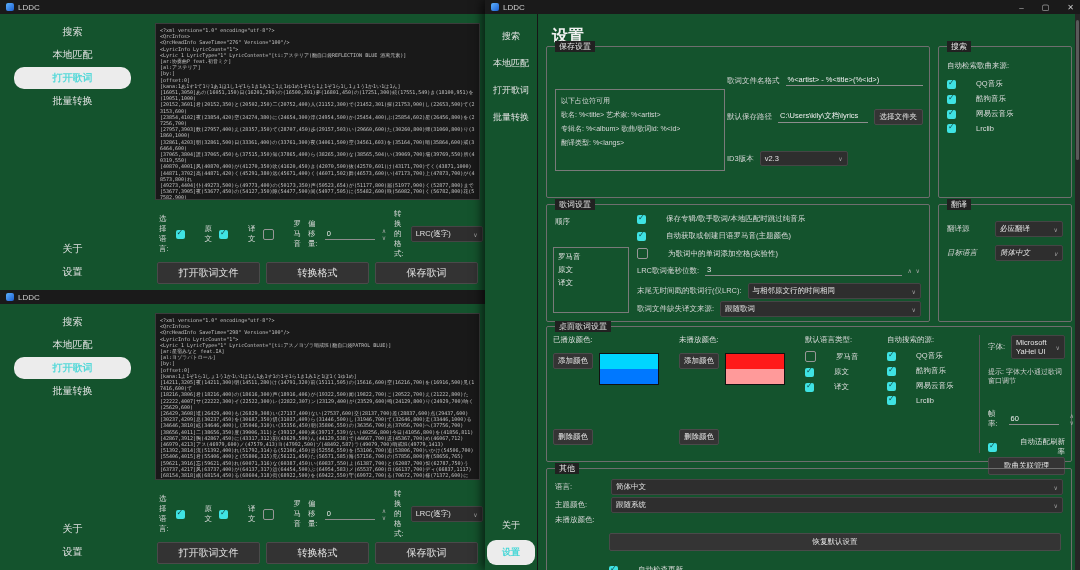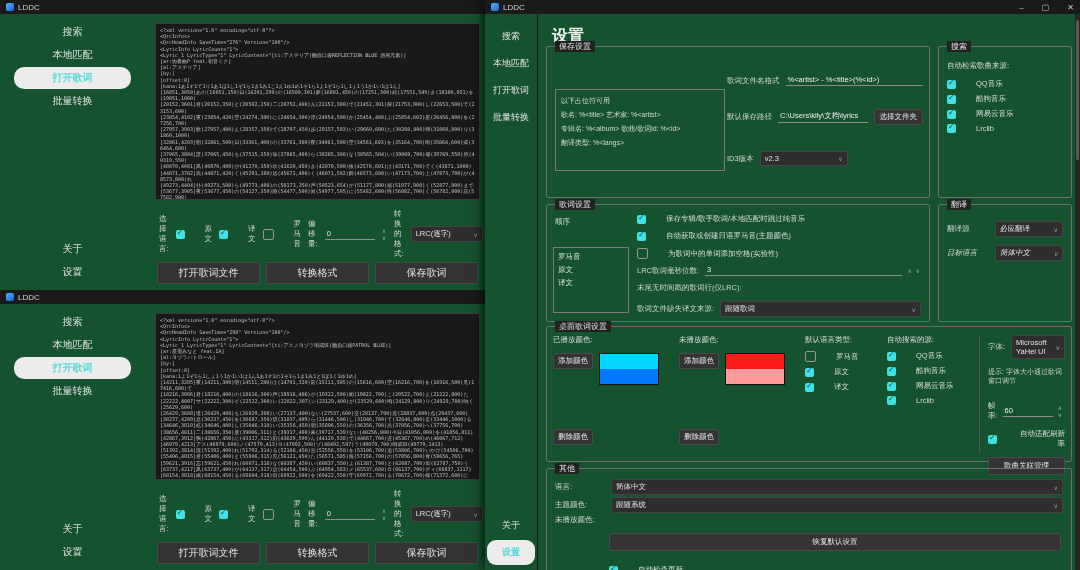--- a/index.html
+++ b/index.html
@@ -355,20 +355,24 @@
               <span>为歌词中的单词添加空格(实验性)</span>
             </span>
         </div>
         <div class="srow" style="left:90px;top:60px;width:284px;">
           <label class="fl">LRC歌词毫秒位数:</label>
           <span class="uline" style="flex:1">3</span>
           <span class="spin">∧ ∨</span>
         </div>
         <div class="srow" style="left:90px;top:78px;width:284px;">
           <label class="fl">末尾无时间戳的歌词行(仅LRC):</label>
+          <span class="select" style="flex:1">
+              <span>与相邻原文行的时间相同</span>
+              <span class="chev">∨</span>
+            </span>
         </div>
         <div class="srow" style="left:90px;top:96px;width:284px;">
           <label class="fl">歌词文件缺失译文来源:</label>
           <span class="select" style="flex:1">
               <span>跟随歌词</span>
               <span class="chev">∨</span>
             </span>
         </div>
       </div>
 
@@ -458,30 +462,30 @@
         </div>
         <div class="deskcol" style="left:432px;right:6px;border-left:1px solid #555;padding-left:8px;">
           <div class="srow" style="position:static;display:flex;">
             <label class="fl">字体:</label>
             <span class="select" style="flex:1">
                 <span>Microsoft YaHei UI</span>
                 <span class="chev">∨</span>
               </span>
           </div>
           <div class="hint" style="margin-top:8px;">提示: 字体大小通过歌词窗口调节</div>
-          <div style="display:flex;align-items:center;gap:5px;margin-top:16px;">
+          <div style="display:flex;align-items:center;gap:11px;margin-top:24px;">
             <label class="fl">帧率:</label>
             <span class="uline" style="flex:1">60</span>
             <span class="spin">∧ ∨</span>
           </div>
           <div class="chkrow" style="margin-top:8px;">
             <span class="chk"></span>
               <span>自动适配刷新率</span>
           </div>
-          <div class="btn" style="margin-top:8px;">歌曲关联管理</div>
+          <div class="btn" style="margin-top:0;">歌曲关联管理</div>
         </div>
       </div>
 
       <div class="group" id="gOther">
         <div class="legend">其他</div>
         <div class="srow" style="left:8px;top:10px;right:8px;">
           <label class="fl" style="width:50px">语言:</label>
           <span class="select" style="flex:1">
               <span>简体中文</span>
               <span class="chev">∨</span>

